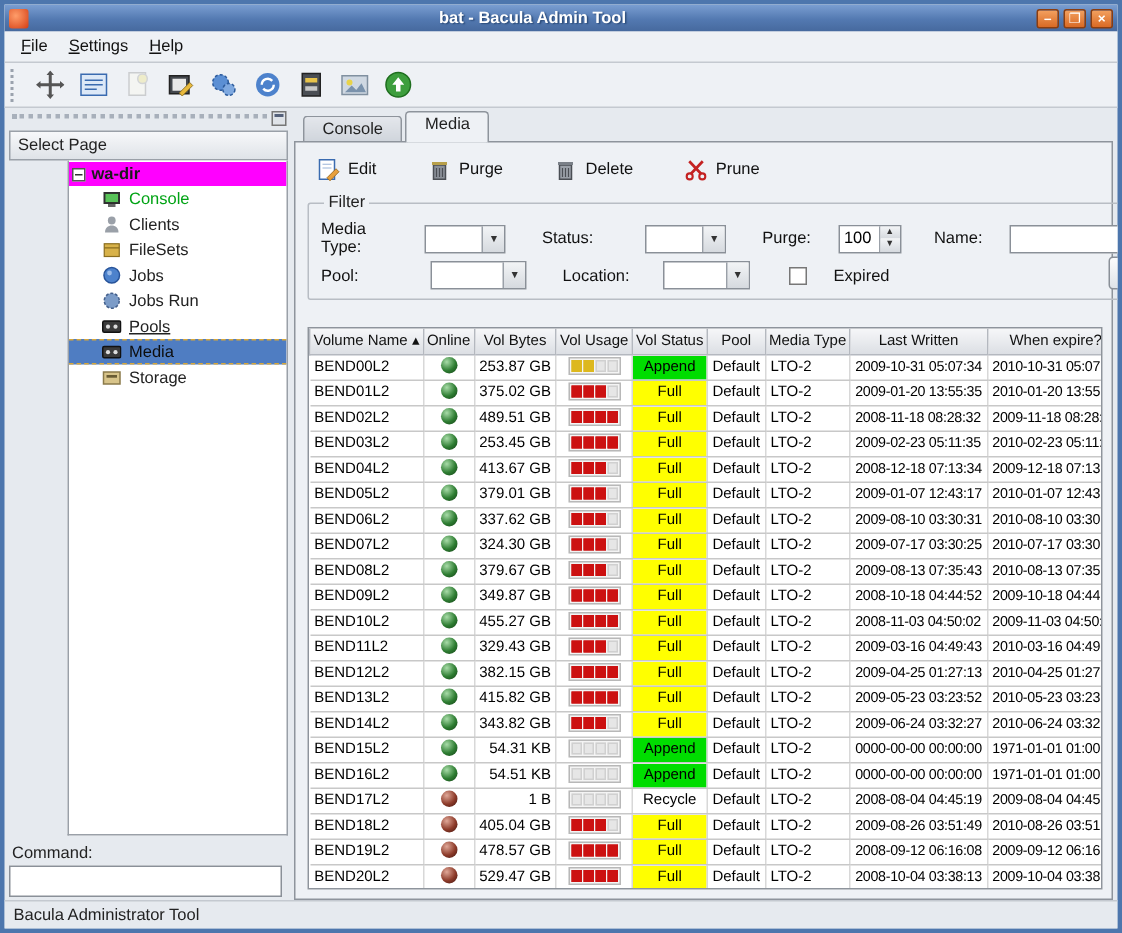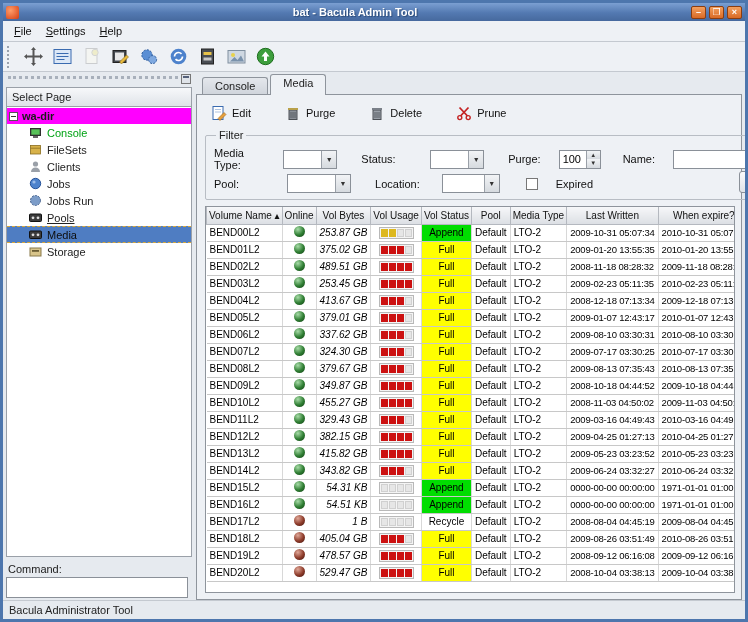--- a/index.html
+++ b/index.html
@@ -32,21 +32,21 @@
   .tbtn svg { width:19px; height:19px; }
   .tbtn.disabled { opacity:.4; }
   
   .body { flex:1; display:flex; padding:2px 3px 0 3px; gap:4px; min-height:0; }
   
   .dock { width:186px; flex:0 0 186px; display:flex; flex-direction:column; min-height:0; }
   .dock-handle { height:9px; border-top:3px dotted #a8b0bb; margin:2px 14px 2px 2px; position:relative; }
   .dock-float { position:absolute; right:-13px; top:-5px; width:10px; height:10px; border:1px solid #777; background:#dfe3e8; }
   .dock-float::after { content:""; display:block; margin:1px; height:2px; background:#55617a; }
   .select-page { height:20px; border:1px solid #9aa0a8; background:linear-gradient(#f7f8fa,#dfe3e8); font-size:11px; color:#222; display:flex; align-items:center; padding:0 5px; }
-  .tree { flex:1; border:1px solid #9aa0a8; border-top:none; background:#fff; overflow:hidden; font-size:11px; padding-top:1px; }
+  .tree { flex:1; border:1px solid #9aa0a8; border-top:none; background:#fff; overflow:hidden; font-size:11px; padding-top:1px;margin-left:39px; }
   .tree-root { display:flex; align-items:center; height:16px; background:#ff00ff; color:#1a1a1a; font-weight:bold; padding-left:2px; gap:4px; }
   .expander { width:9px; height:9px; border:1px solid #555; background:#fff; position:relative; flex:0 0 9px; }
   .expander::after { content:""; position:absolute; left:1px; right:1px; top:3px; height:1px; background:#333; }
   .tree-item { display:flex; align-items:center; height:17px; padding-left:22px; gap:5px; color:#222; }
   .tree-item .ticon { width:13px; height:13px; flex:0 0 13px; }
   .tree-item.selected { background:#4f7dc2; border-top:1px dashed #d8a83a; border-bottom:1px dashed #d8a83a; color:#0d0d0d; }
   .cmd-label { font-size:11px; color:#222; margin:6px 2px 2px 2px; }
   .cmd-input { height:21px; border:1px solid #8a9098; background:#fff; margin:0 2px 2px 0; width:182px; font-size:11px; padding:0 3px; }
   
   .main { flex:1; display:flex; flex-direction:column; min-width:0; min-height:0; }
@@ -65,28 +65,28 @@
   .combo { width:64px; height:19px; border:1px solid #8a9098; background:#fff; position:relative; }
   .combo .arrowbox { position:absolute; right:0; top:0; bottom:0; width:15px; background:linear-gradient(#f2f4f6,#d6dadf); border-left:1px solid #9aa0a8; display:flex; align-items:center; justify-content:center; font-size:7px; color:#333; }
   .spin { width:44px; height:19px; border:1px solid #8a9098; background:#fff; display:flex; }
   .spin .val { flex:1; font-size:11px; padding:2px 3px; text-align:left; border:none; width:26px; outline:none; }
   .spin .updown { width:14px; display:flex; flex-direction:column; border-left:1px solid #9aa0a8; }
   .spin .updown div { flex:1; font-size:6px; line-height:8px; text-align:center; background:linear-gradient(#f2f4f6,#d6dadf); color:#333; }
   .txt { height:19px; border:1px solid #8a9098; background:#fff; font-size:11px; padding:0 3px; }
   .chk { width:12px; height:12px; border:1px solid #777; background:#fff; }
   .applybtn { position:absolute; right:8px; bottom:6px; display:flex; align-items:center; gap:4px; font-size:11px; height:22px; padding:0 10px; border:1px solid #8a9098; border-radius:3px; background:linear-gradient(#fbfcfd,#dfe3e8); }
   
-  .tablewrap { flex:1; margin-top:6px; border:1px solid #8e949c; background:#fff; display:flex; min-height:0; overflow:hidden; }
+  .tablewrap { flex:1; margin-top:18px; border:1px solid #8e949c; background:#fff; display:flex; min-height:0; overflow:hidden; }
   table.media { border-collapse:collapse; table-layout:fixed; font-size:10px; height:min-content; }
   table.media th {
     height:17px; font-weight:normal; font-size:10px; color:#111;
     background:linear-gradient(#f6f7f9,#dcdfe4); border:1px solid #b4b8bf; border-top:none; padding:0 2px; white-space:nowrap; overflow:hidden;
   }
   table.media td { height:17px; border-right:1px solid #d8d8d8; border-bottom:1px solid #c8c8c8; padding:0 3px; white-space:nowrap; overflow:hidden; color:#000; }
-  td.num { text-align:right;font-style:italic; }
+  td.num { text-align:right; }
   td.ctr { text-align:center; }
   td.date { font-size:9.5px; letter-spacing:-0.2px; }
   .sphere { width:11px; height:11px; border-radius:50%; display:inline-block; }
   .sphere.on  { background:radial-gradient(circle at 35% 30%, #a8dca8, #2e7d32 55%, #123d14); }
   .sphere.off { background:radial-gradient(circle at 35% 30%, #e0a898, #8d3b2a 55%, #3d120c); }
   .meter { display:inline-flex; gap:1px; padding:1px; border:1px solid #b8b8b8; background:#f4f4f4; }
   .meter i { width:7px; height:8px; background:#e6e6e6; border:1px solid #d0d0d0; }
   .statuscell { text-align:center; font-size:10px; }
   
   .statusbar { height:19px; flex:0 0 19px; background:#e6eaef; border-top:1px solid #c4c9d0; font-size:11px; color:#222; display:flex; align-items:center; padding:0 6px; }
@@ -185,31 +185,31 @@
       <div class="tree-item">
             <span class="ticon"><svg width="13" height="13" viewBox="0 0 13 13">
                 <rect x="1" y="2" width="11" height="8" fill="#2f2f2f"></rect>
                 <rect x="2.3" y="3.3" width="8.4" height="5.4" fill="#58c258"></rect>
                 <rect x="4" y="10" width="5" height="2" fill="#666"></rect>
               </svg></span>
             <span style="color: rgb(0, 163, 20);">Console</span>
           </div>
           <div class="tree-item">
             <span class="ticon"><svg width="13" height="13" viewBox="0 0 13 13">
+                <circle cx="6.5" cy="4" r="2.6" fill="#9aa0a8"></circle>
+                <path d="M2 12c0-3 2-4.6 4.5-4.6S11 9 11 12z" fill="#9aa0a8"></path>
+              </svg></span>
+            <span style="color: rgb(34, 34, 34);">Clients</span>
+          </div>
+          <div class="tree-item">
+            <span class="ticon"><svg width="13" height="13" viewBox="0 0 13 13">
                 <rect x="1.5" y="2.5" width="10" height="8.5" fill="#d8b24a" stroke="#8a6d1f" stroke-width=".8"></rect>
                 <path d="M1.5 5.2h10" stroke="#8a6d1f" stroke-width=".8"></path>
               </svg></span>
             <span style="color: rgb(34, 34, 34);">FileSets</span>
-          </div>
-          <div class="tree-item">
-            <span class="ticon"><svg width="13" height="13" viewBox="0 0 13 13">
-                <circle cx="6.5" cy="4" r="2.6" fill="#9aa0a8"></circle>
-                <path d="M2 12c0-3 2-4.6 4.5-4.6S11 9 11 12z" fill="#9aa0a8"></path>
-              </svg></span>
-            <span style="color: rgb(34, 34, 34);">Clients</span>
           </div>
           <div class="tree-item">
             <span class="ticon"><svg width="13" height="13" viewBox="0 0 13 13">
                 <circle cx="6.5" cy="6.5" r="5.2" fill="#4d82cc" stroke="#28549a"></circle>
                 <circle cx="5" cy="5" r="1.6" fill="#9dbdea"></circle>
               </svg></span>
             <span style="color: rgb(34, 34, 34);">Jobs</span>
           </div>
           <div class="tree-item">
             <span class="ticon"><svg width="13" height="13" viewBox="0 0 13 13">

